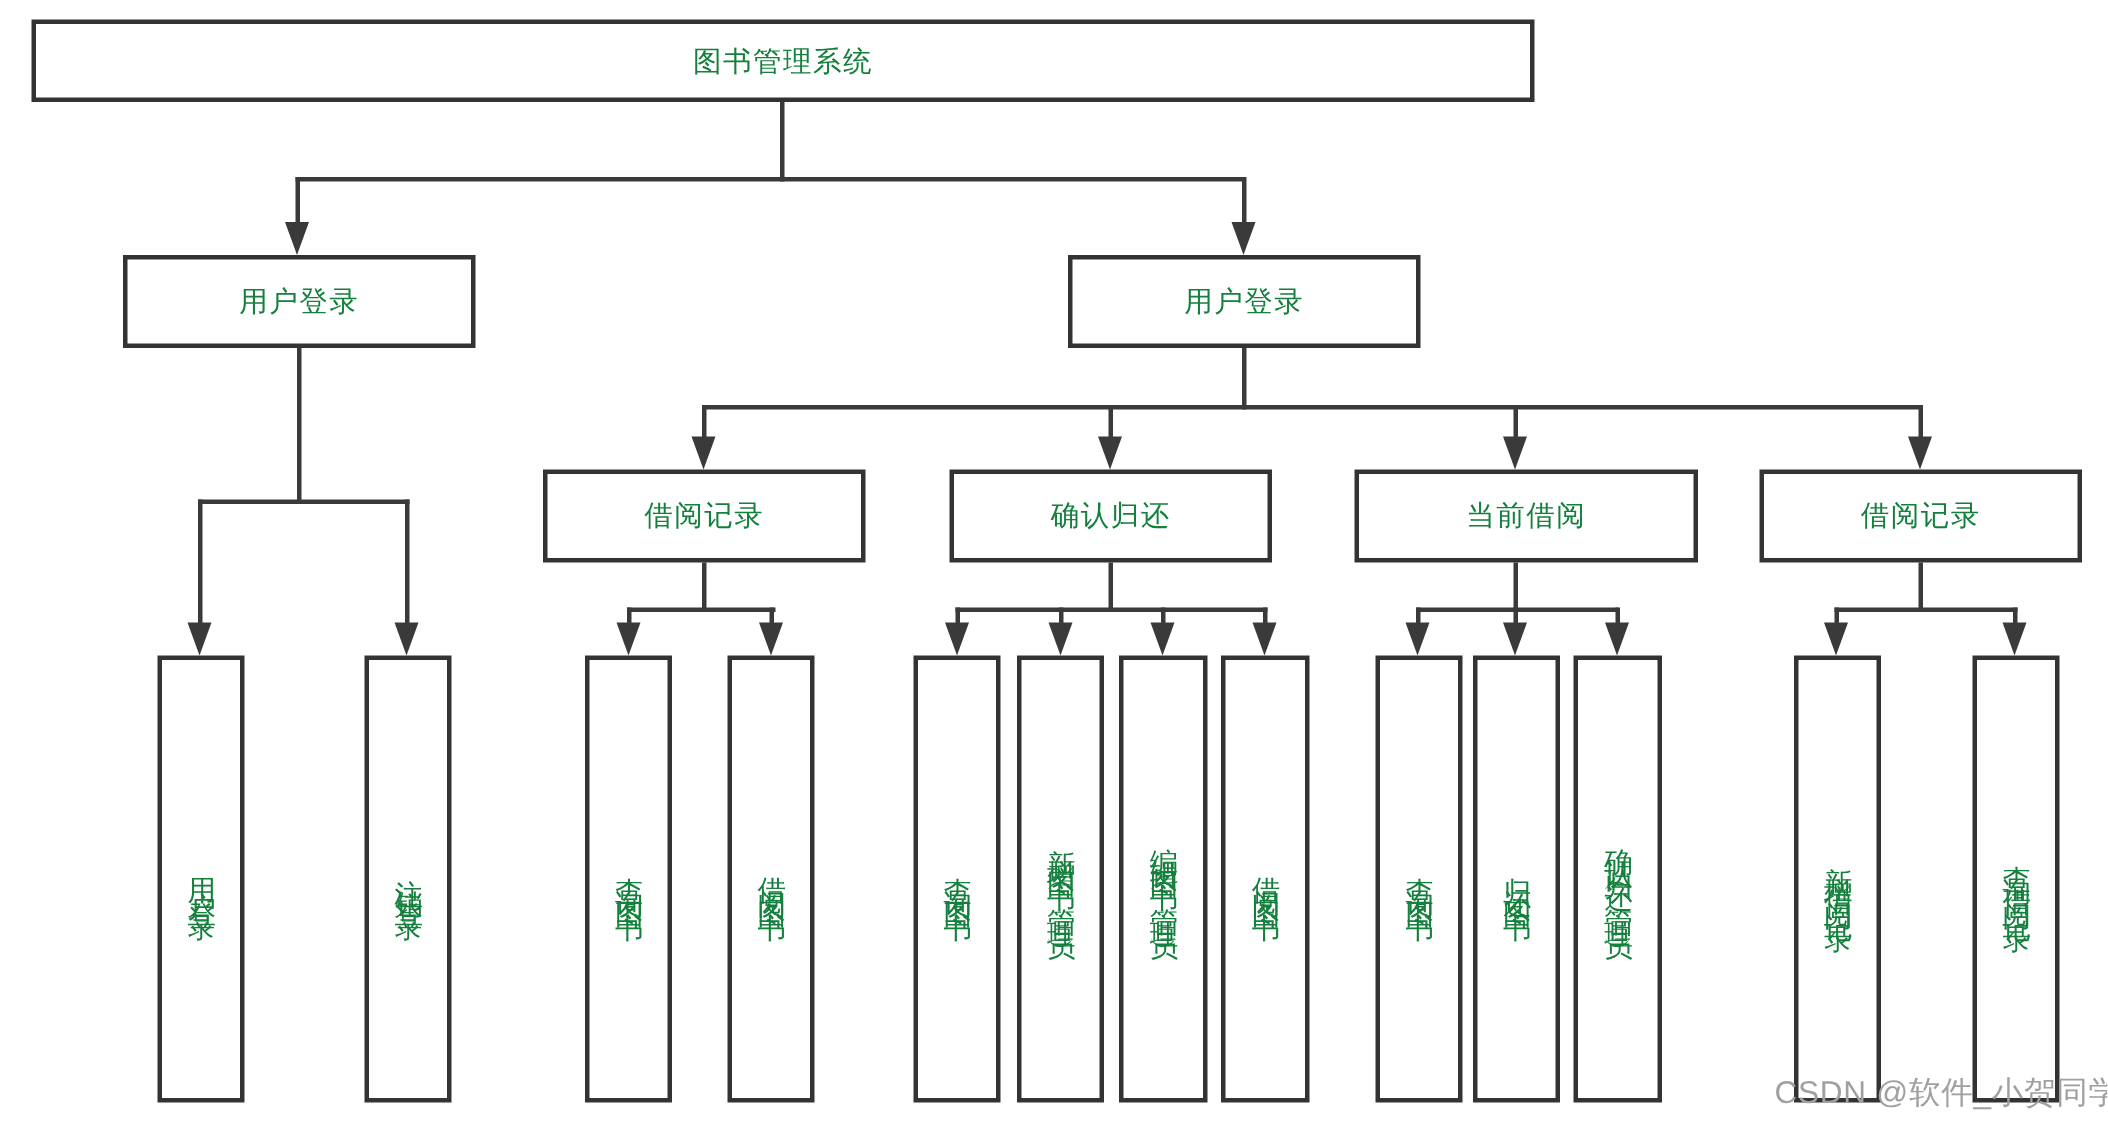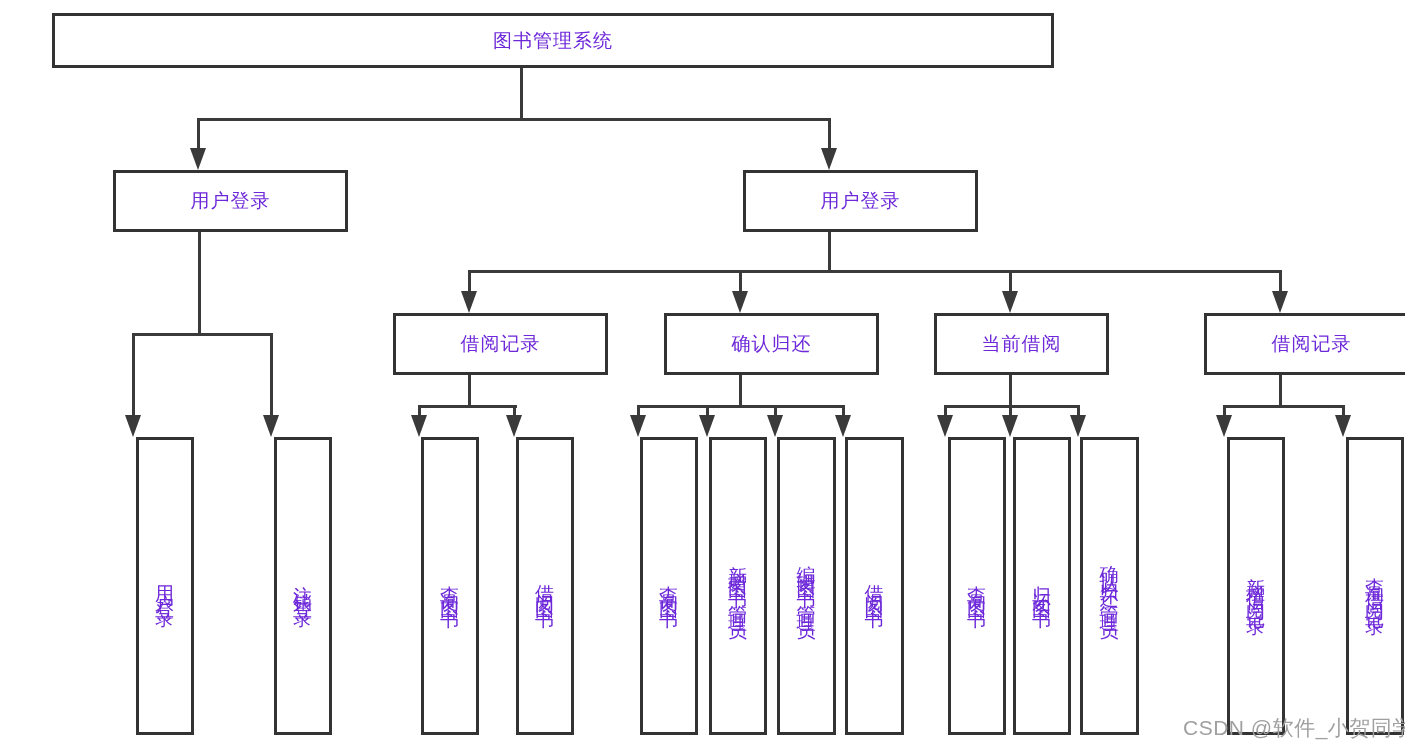--- a/index.html
+++ b/index.html
@@ -13,25 +13,24 @@
     width: 1405px;
     height: 747px;
     background: #ffffff;
     overflow: hidden;
   }
   .box {
     position: absolute;
     background: #ffffff;
     border: 3px solid #333333;
     box-sizing: border-box;
-    color: #6d28d9;
+    color: #15803d;
     display: flex;
     align-items: center;
     justify-content: center;
-    margin-left: 31px;
   }
   .h-box {
     font-size: 19px;
     letter-spacing: 1px;
     white-space: nowrap;
   }
   .v-box {
     font-size: 19px;
     writing-mode: vertical-rl;
     text-orientation: mixed;
@@ -74,21 +73,21 @@
 
 <div class="canvas">
 
   <div class="box h-box" style="left:21px; top:13px; width:1002px; height:55px;">图书管理系统</div>
 
   <div class="box h-box" style="left:82px; top:170px; width:235px; height:62px;">用户登录</div>
   <div class="box h-box" style="left:712px; top:170px; width:235px; height:62px;">用户登录</div>
 
   <div class="box h-box" style="left:362px; top:313px; width:215px; height:62px;">借阅记录</div>
   <div class="box h-box" style="left:633px; top:313px; width:215px; height:62px;">确认归还</div>
-  <div class="box h-box" style="left:903px; top:313px; width:175px; height:62px;">当前借阅</div>
+  <div class="box h-box" style="left:903px; top:313px; width:229px; height:62px;">当前借阅</div>
   <div class="box h-box" style="left:1173px; top:313px; width:215px; height:62px;">借阅记录</div>
 
   <div class="box v-box" style="left:105px; top:437px; width:58px; height:298px;">用户登录</div>
   <div class="box v-box" style="left:243px; top:437px; width:58px; height:298px;">注销登录</div>
 
   <div class="box v-box" style="left:390px; top:437px; width:58px; height:298px;">查询图书</div>
   <div class="box v-box" style="left:485px; top:437px; width:58px; height:298px;">借阅图书</div>
 
   <div class="box v-box" style="left:609px; top:437px; width:58px; height:298px;">查询图书</div>
   <div class="box v-box" style="left:678px; top:437px; width:58px; height:298px;">新增图书（管理员）</div>

